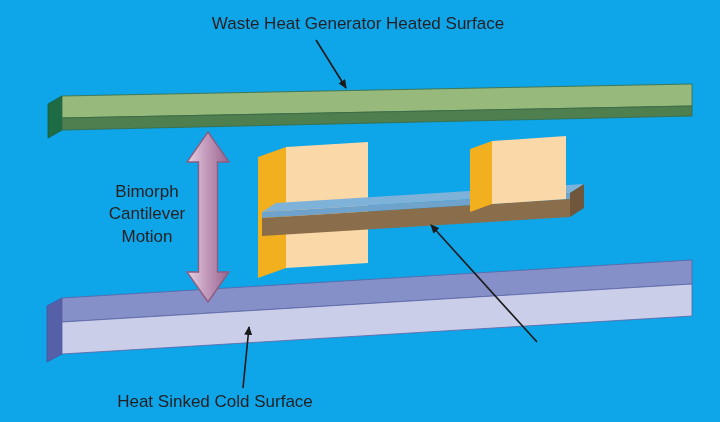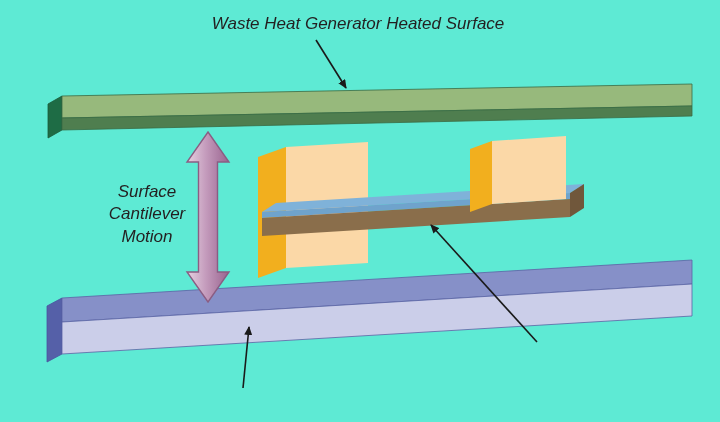--- a/index.html
+++ b/index.html
@@ -5,23 +5,22 @@
   html, body {
     margin: 0;
     padding: 0;
     background: #ffffff;
     font-family: "Liberation Sans", sans-serif;
   }
   #figure {
     position: relative;
     width: 720px;
     height: 422px;
-    background: #5eead4;
+    background: #0ea5e9;
     overflow: hidden;
-    font-style: italic;
   }
   #scene {
     position: absolute;
     left: 0;
     top: 0;
   }
   .label {
     position: absolute;
     color: #231F20;
     font-size: 17px;
@@ -83,19 +82,20 @@
       <polygon points="492,141 566,136 566,199 492,204" fill="#FBD8A7"></polygon>
     </g>
 
     <line x1="316" y1="40" x2="346" y2="88" stroke-width="1.6" marker-end="url(#arrowHead)" stroke="#1A1A1A"></line>
     <line x1="537" y1="342" x2="431" y2="225" stroke-width="1.6" marker-end="url(#arrowHead)" stroke="#1A1A1A"></line>
     <line x1="243" y1="388" x2="249" y2="327" stroke-width="1.6" marker-end="url(#arrowHead)" stroke="#1A1A1A"></line>
   </svg>
 
   <div id="label-heated" class="label">Waste Heat Generator Heated Surface</div>
 
-  <div id="label-resonant" class="label">Surface
+  <div id="label-resonant" class="label">Bimorph
 Cantilever
 Motion</div>
 
 
+  <div id="label-cold" class="label">Heat Sinked Cold Surface</div>
 
 </div>
 
 </body></html>

